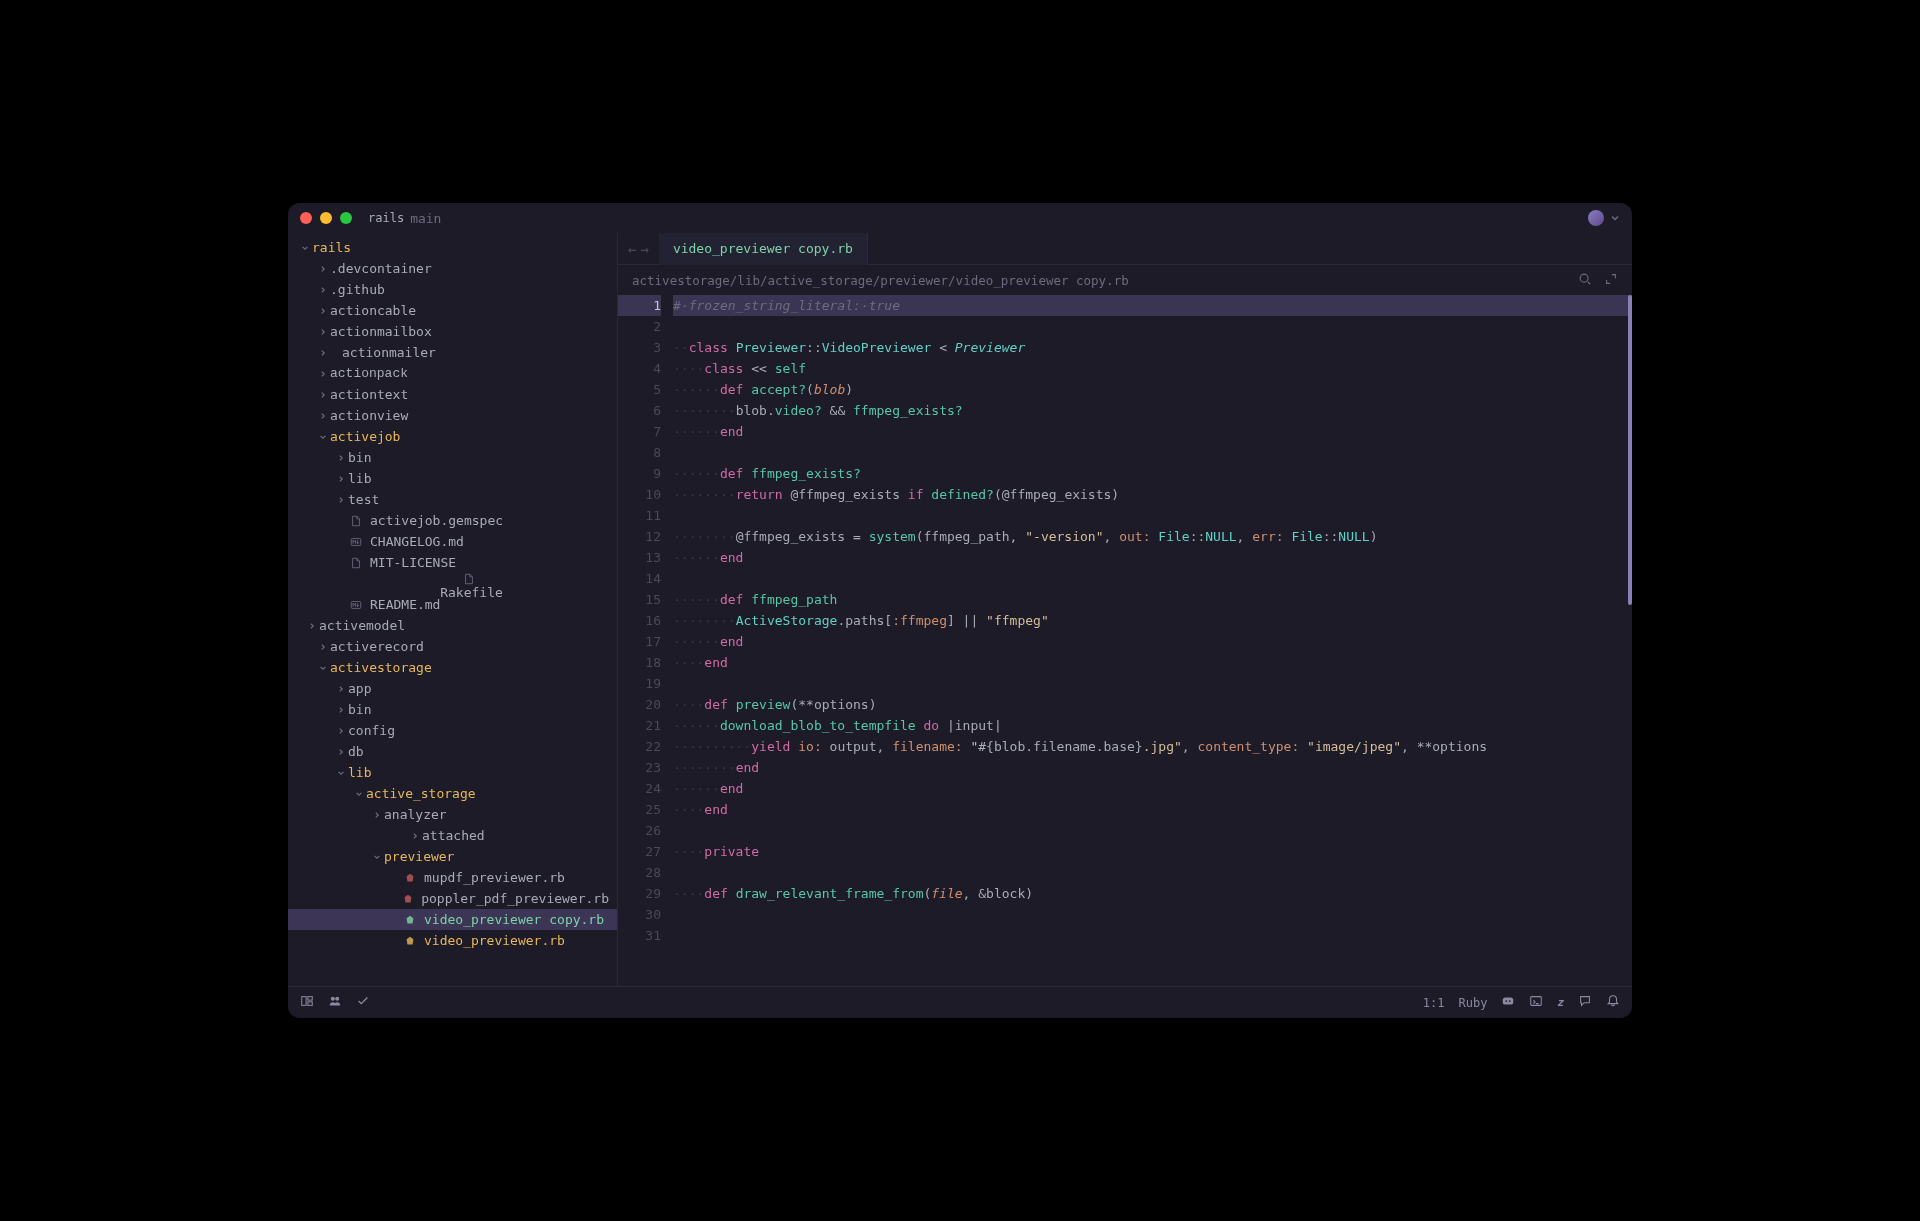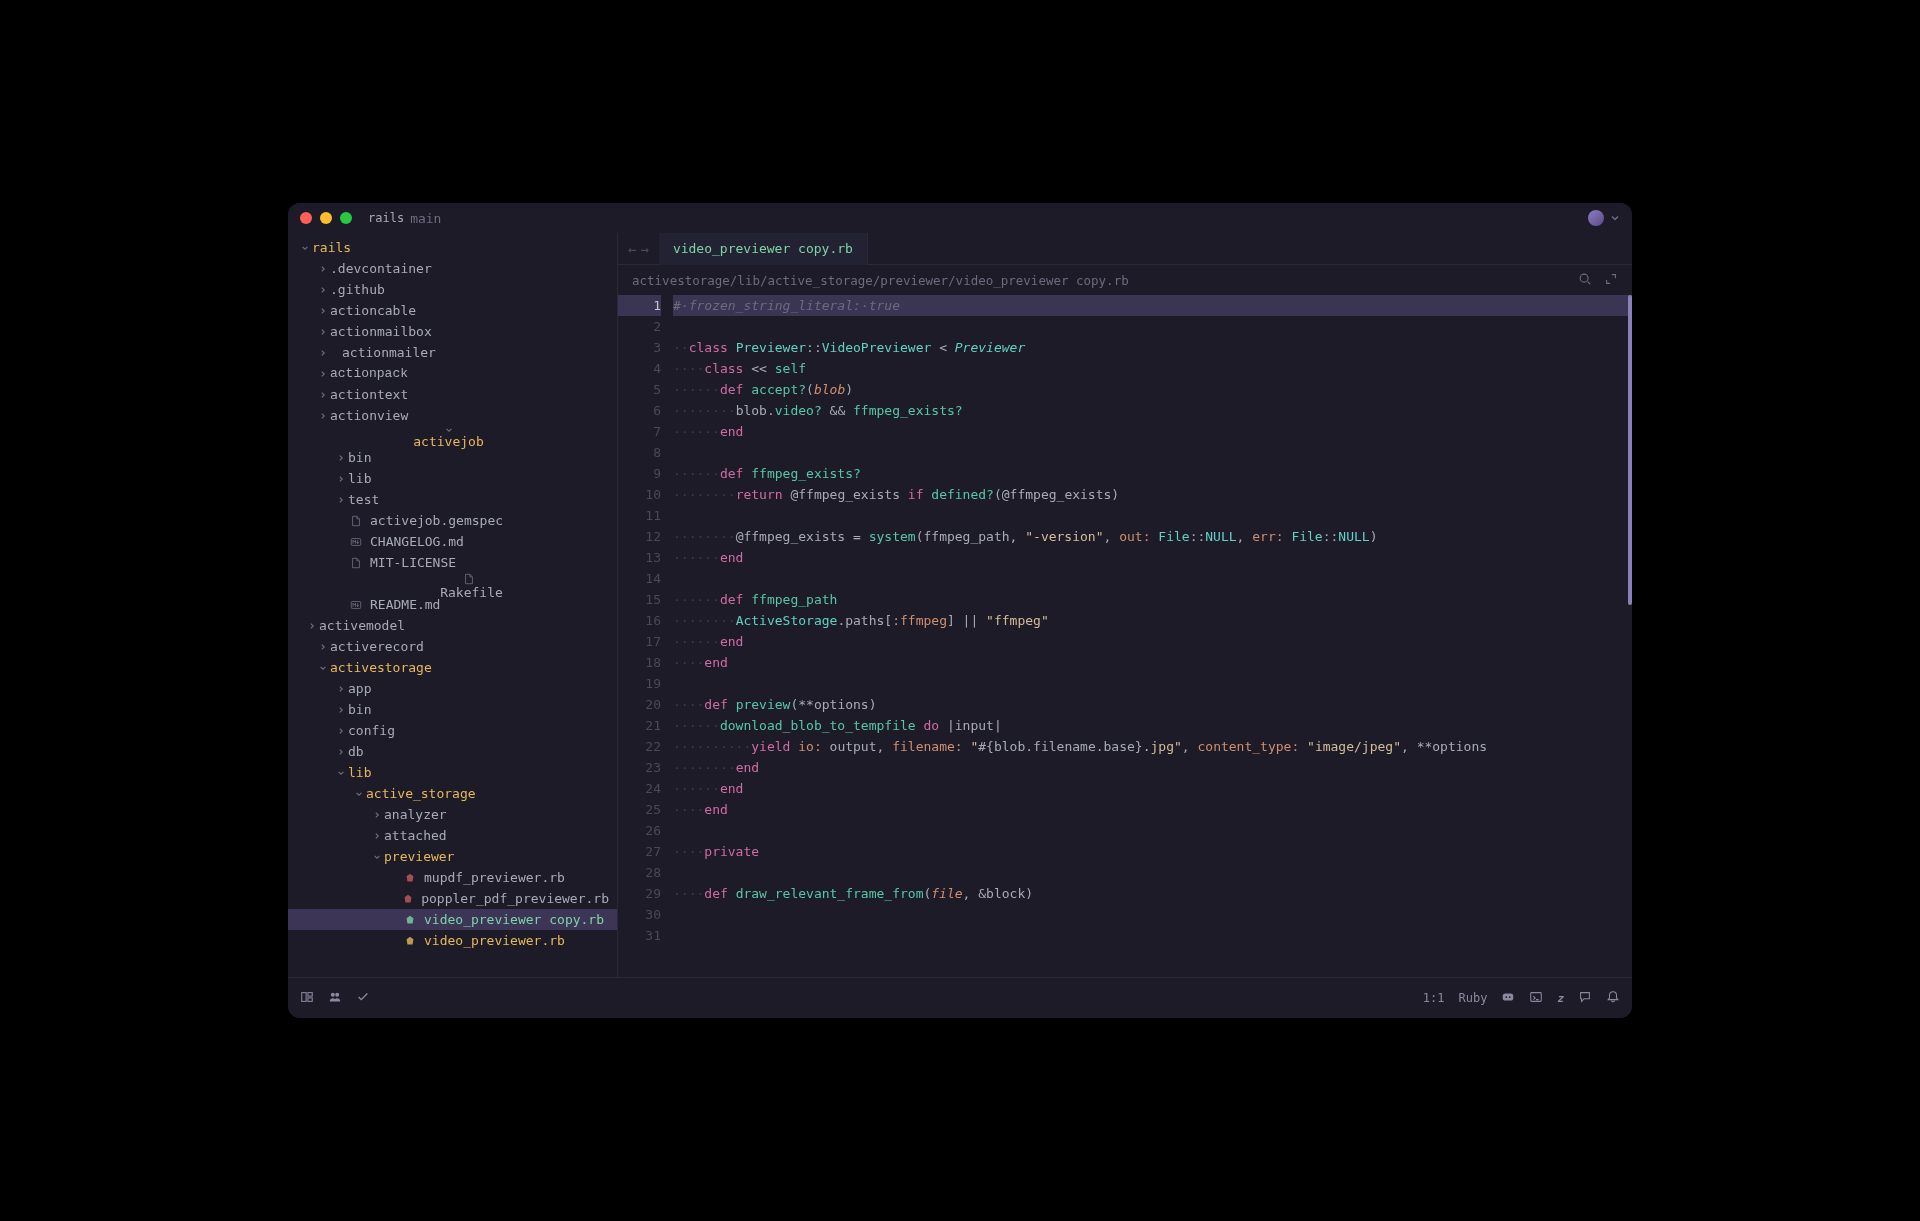--- a/index.html
+++ b/index.html
@@ -130,21 +130,21 @@
   .c-str { color:#d4be98; } 
   .c-op { color:#a9abb8; }
   .c-ivar { color:#a9abb8; }
   .c-sym { color:#d08f6e; } 
   .c-param { color:#d08f6e; font-style:italic; }
   .c-ws { color:#3a3950; }
   .c-italic { font-style:italic; }
 
   
   .statusbar {
-    height:41px;
+    height:32px;
     border-top:1px solid #2a2938;
     display:flex;
     align-items:center;
     padding:0 12px;
     background:#1c1b27;
     color:#8a89a0;
     font-size:12px;
   }
   .statusbar .left, .statusbar .right { display:flex; align-items:center; gap:14px; }
   .statusbar .right { margin-left:auto; }
@@ -243,21 +243,21 @@
           <span class="label">actiontext</span>
         </div>
         <div class="tree-item" style="padding-left: 28px;">
           <span class="chev">
             <svg viewBox="0 0 10 10" fill="none" stroke="currentColor" stroke-width="1.5">
               <path d="M3.5 2 L6.5 5 L3.5 8"></path>
             </svg>
           </span>
           <span class="label">actionview</span>
         </div>
-        <div class="tree-item expanded" style=" flex-direction: column;">
+        <div class="tree-item expanded" style="padding-left: 28px;">
           <span class="chev">
             <svg viewBox="0 0 10 10" fill="none" stroke="currentColor" stroke-width="1.5">
               <path d="M2 3.5 L5 6.5 L8 3.5"></path>
             </svg>
           </span>
           <span class="label">activejob</span>
         </div>
         <div class="tree-item" style="padding-left: 46px;">
           <span class="chev">
             <svg viewBox="0 0 10 10" fill="none" stroke="currentColor" stroke-width="1.5">
@@ -402,21 +402,21 @@
           <span class="label">active_storage</span>
         </div>
         <div class="tree-item" style="padding-left: 82px;">
           <span class="chev">
             <svg viewBox="0 0 10 10" fill="none" stroke="currentColor" stroke-width="1.5">
               <path d="M3.5 2 L6.5 5 L3.5 8"></path>
             </svg>
           </span>
           <span class="label">analyzer</span>
         </div>
-        <div class="tree-item" style="padding-left: 82px;">
+        <div class="tree-item" style="padding-left: 120px;">
           <span class="chev">
             <svg viewBox="0 0 10 10" fill="none" stroke="currentColor" stroke-width="1.5">
               <path d="M3.5 2 L6.5 5 L3.5 8"></path>
             </svg>
           </span>
           <span class="label">attached</span>
         </div>
         <div class="tree-item expanded" style="padding-left: 82px;">
           <span class="chev">
             <svg viewBox="0 0 10 10" fill="none" stroke="currentColor" stroke-width="1.5">

